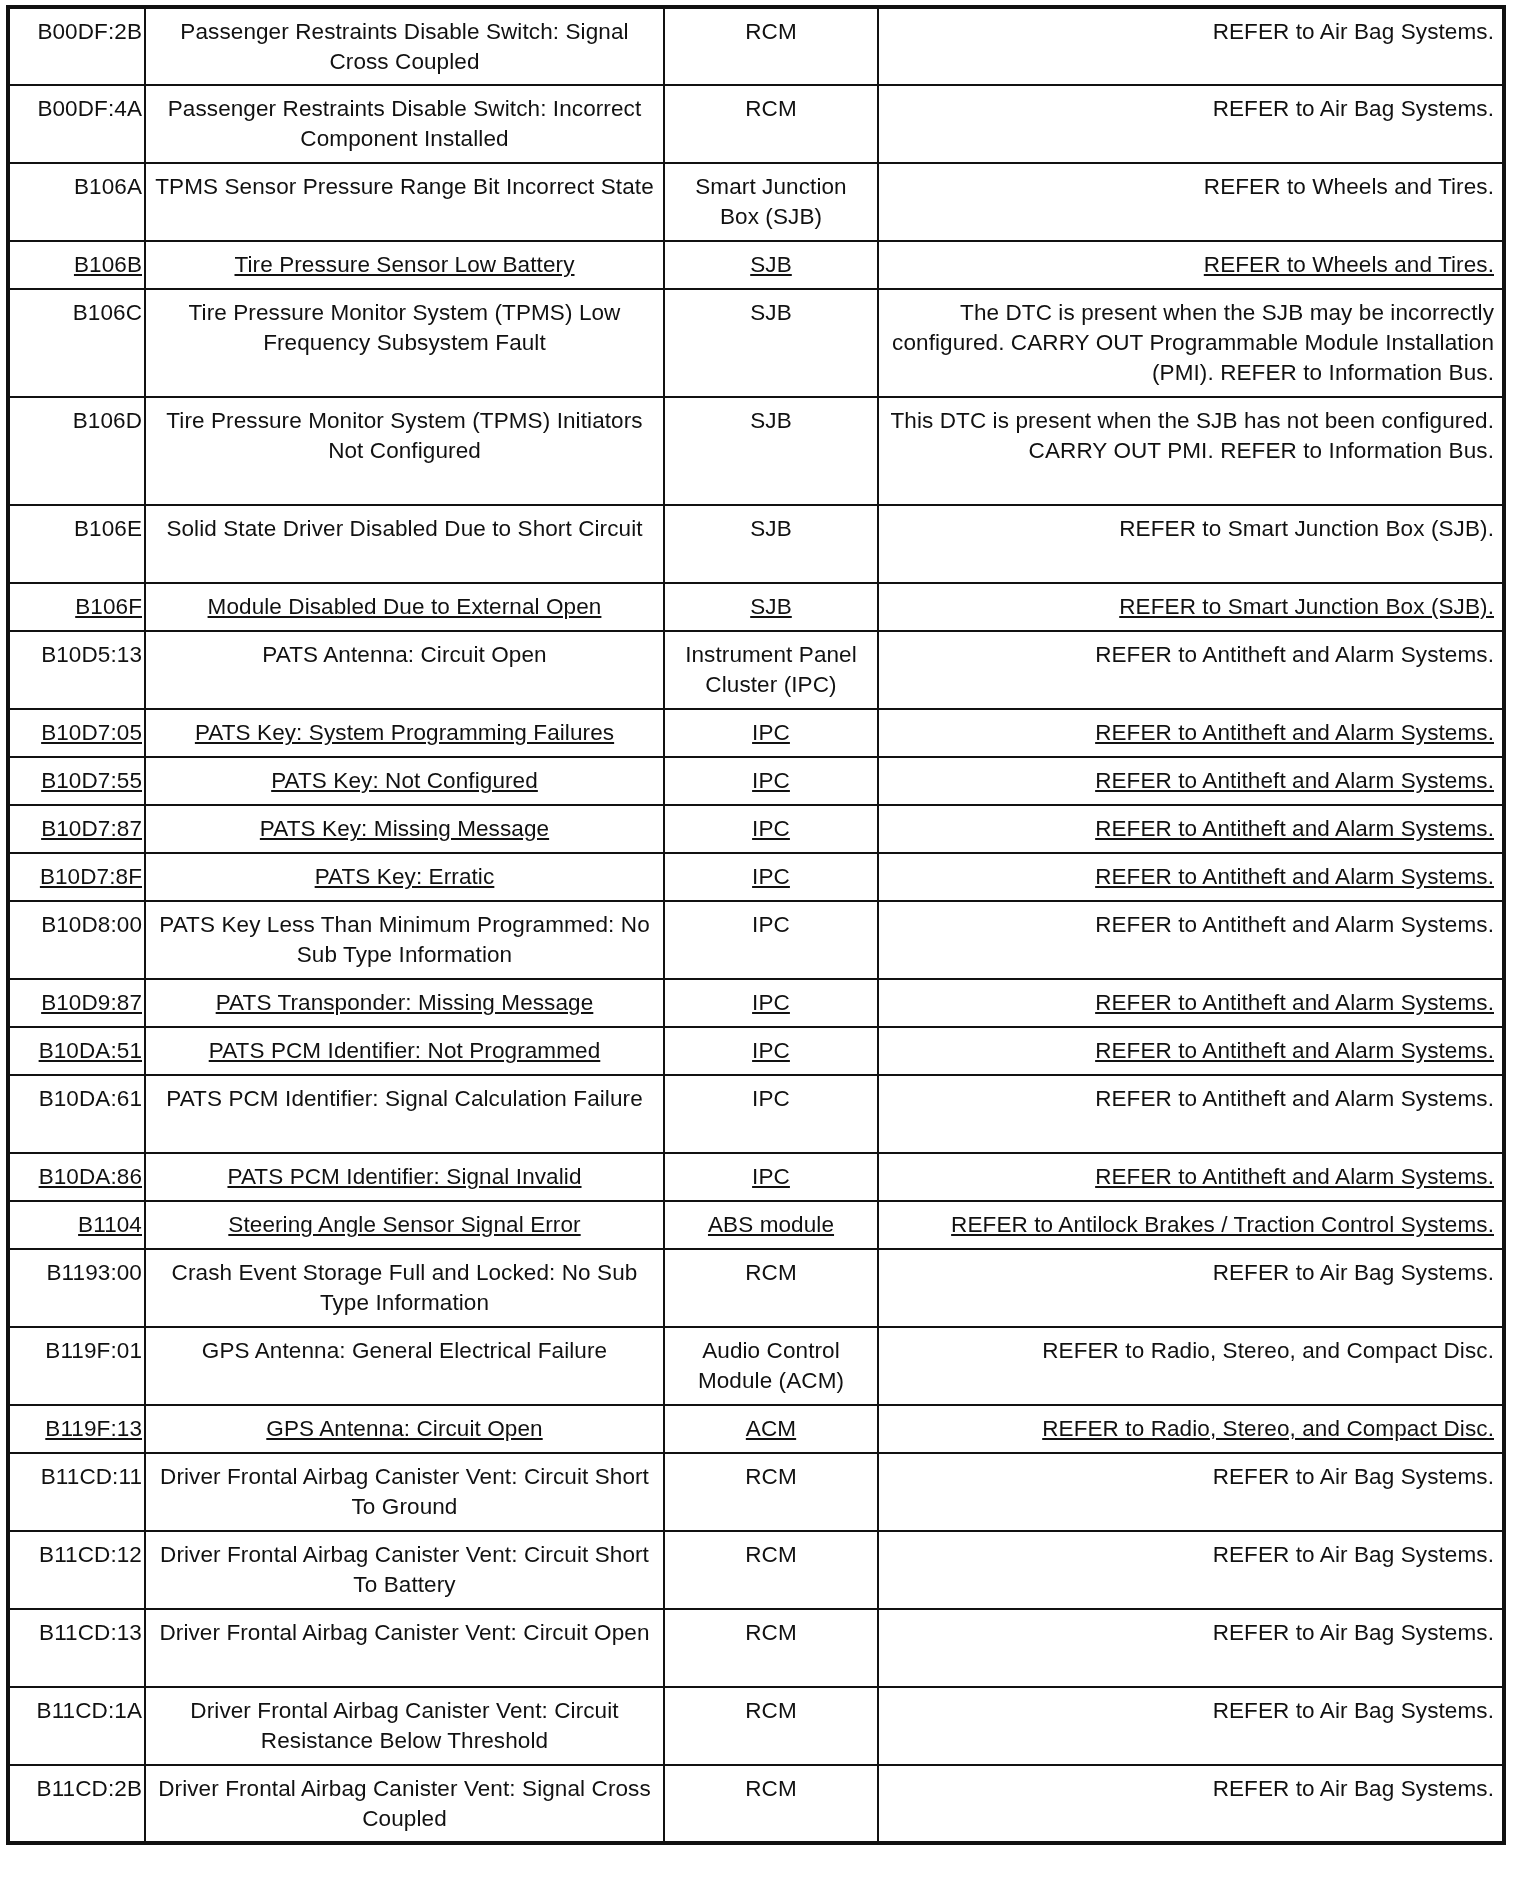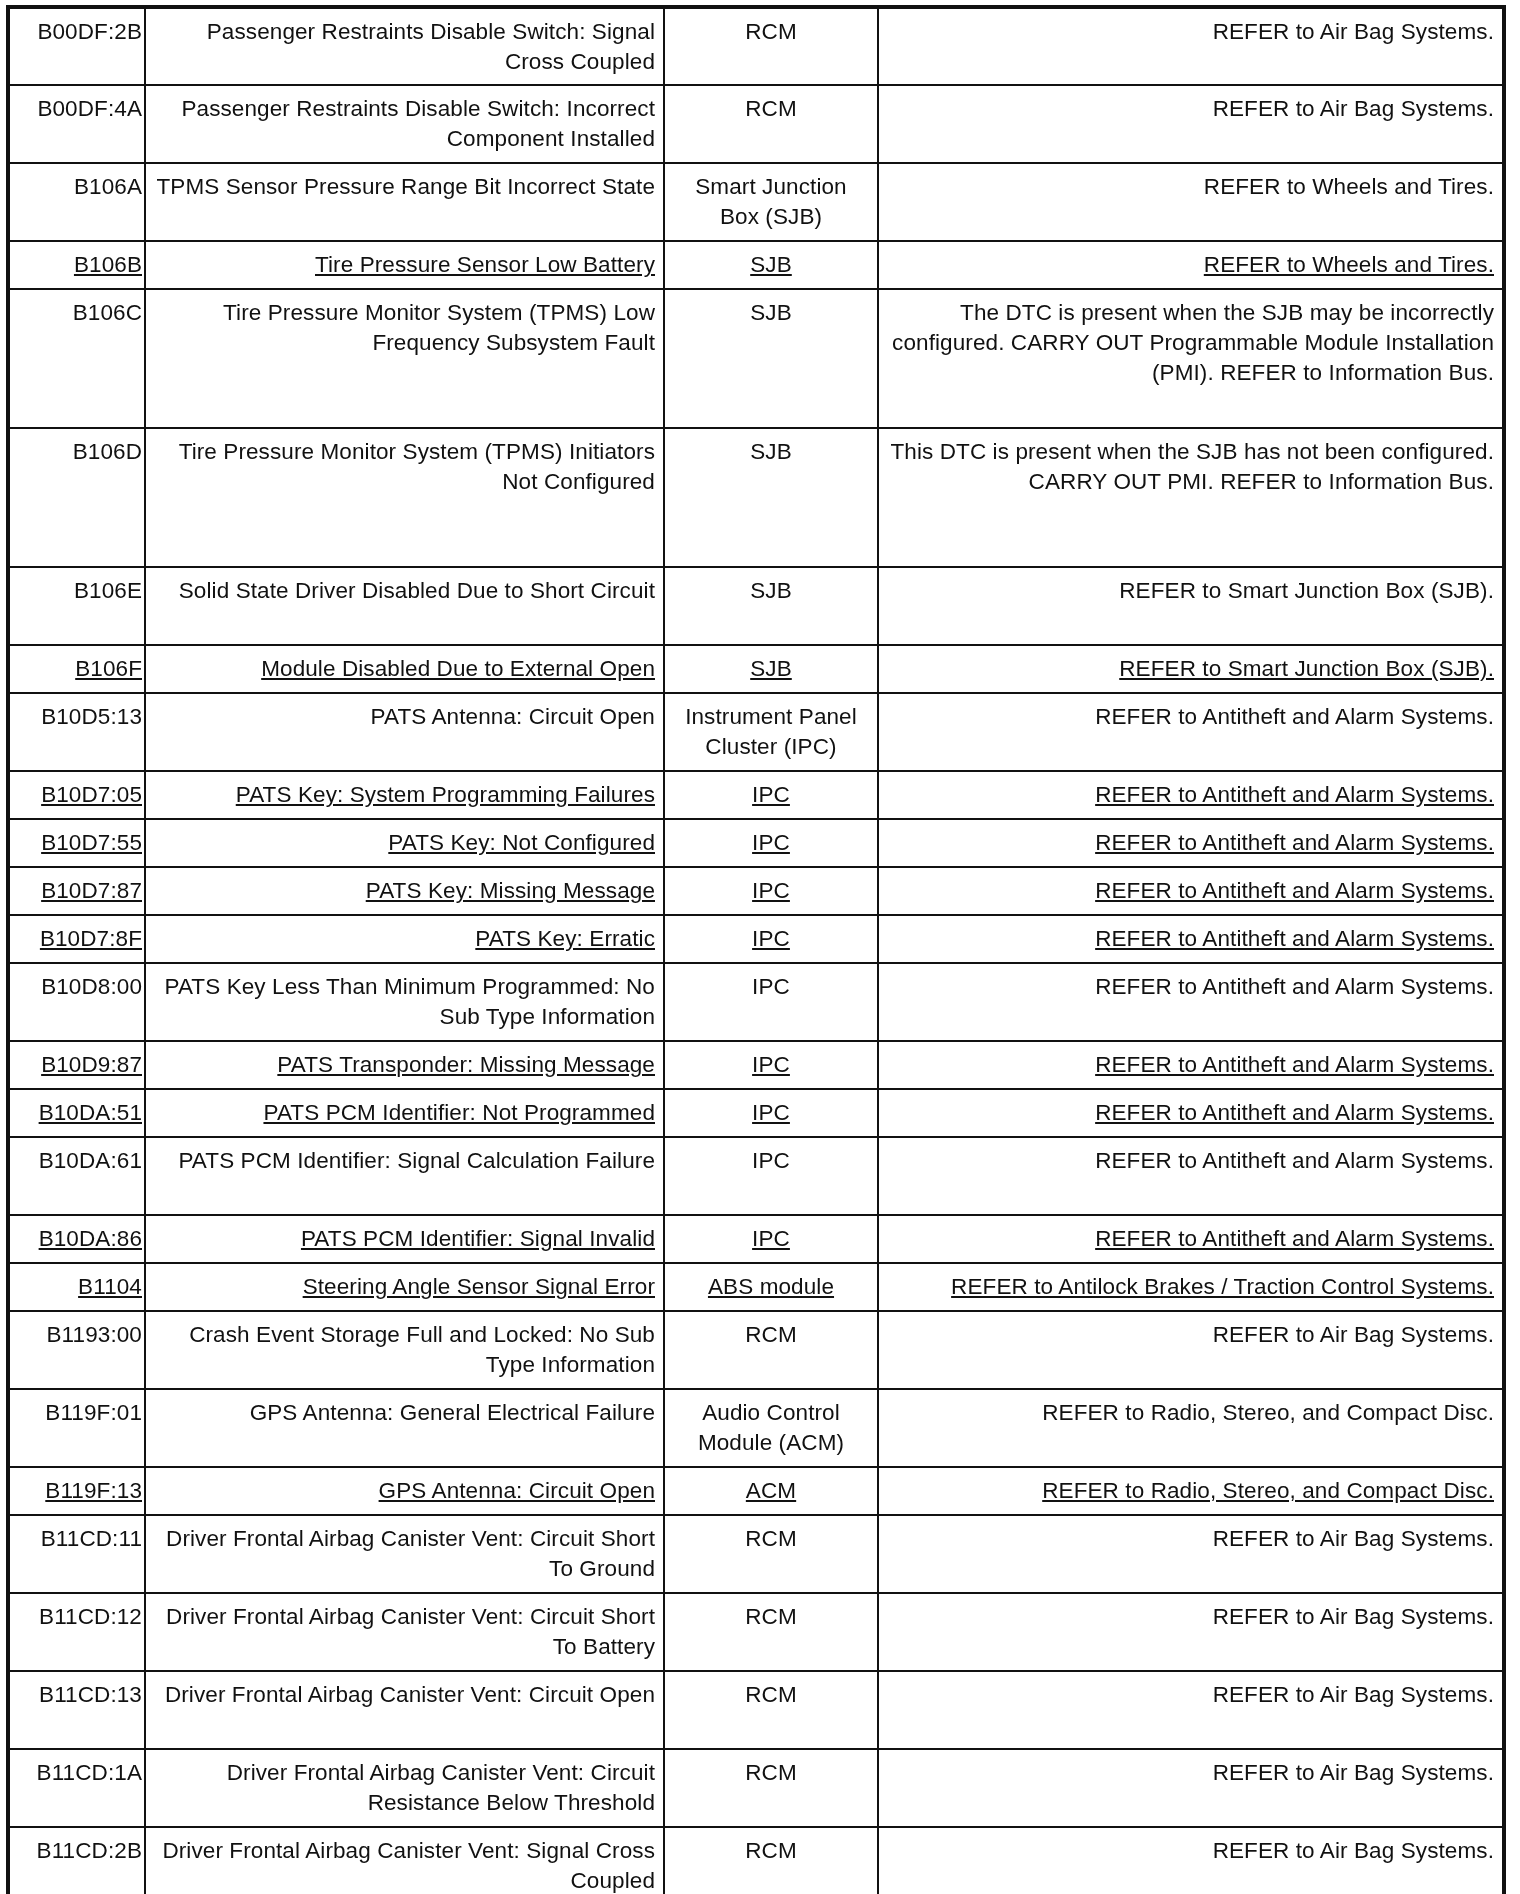--- a/index.html
+++ b/index.html
@@ -31,23 +31,23 @@
       line-height: 30px;
       padding: 8px 8px 6px 8px;
       letter-spacing: 0.1px;
       overflow: hidden;
     }
     .dtc-table tr {
       height: 78px;
     }
     .dtc-table tr.lines-1 { height: 48px; text-decoration: underline; }
     .dtc-table tr.lines-2 { height: 78px; }
-    .dtc-table tr.lines-3 { height: 139px; }
+    .dtc-table tr.lines-3 { height: 108px; }
     .col-code { width: 123px; text-align: right; padding-left: 2px !important; padding-right: 2px !important; white-space: nowrap; }
-    .col-desc { width: 503px; text-align: right; }
+    .col-desc { width: 503px; text-align: center; }
     .col-module { width: 198px; text-align: center; }
     .col-action { text-align: right; }
   </style>
 </head>
 <body>
 
 <table class="dtc-table">
   <colgroup>
     <col style="width:137px">
     <col style="width:519px">

